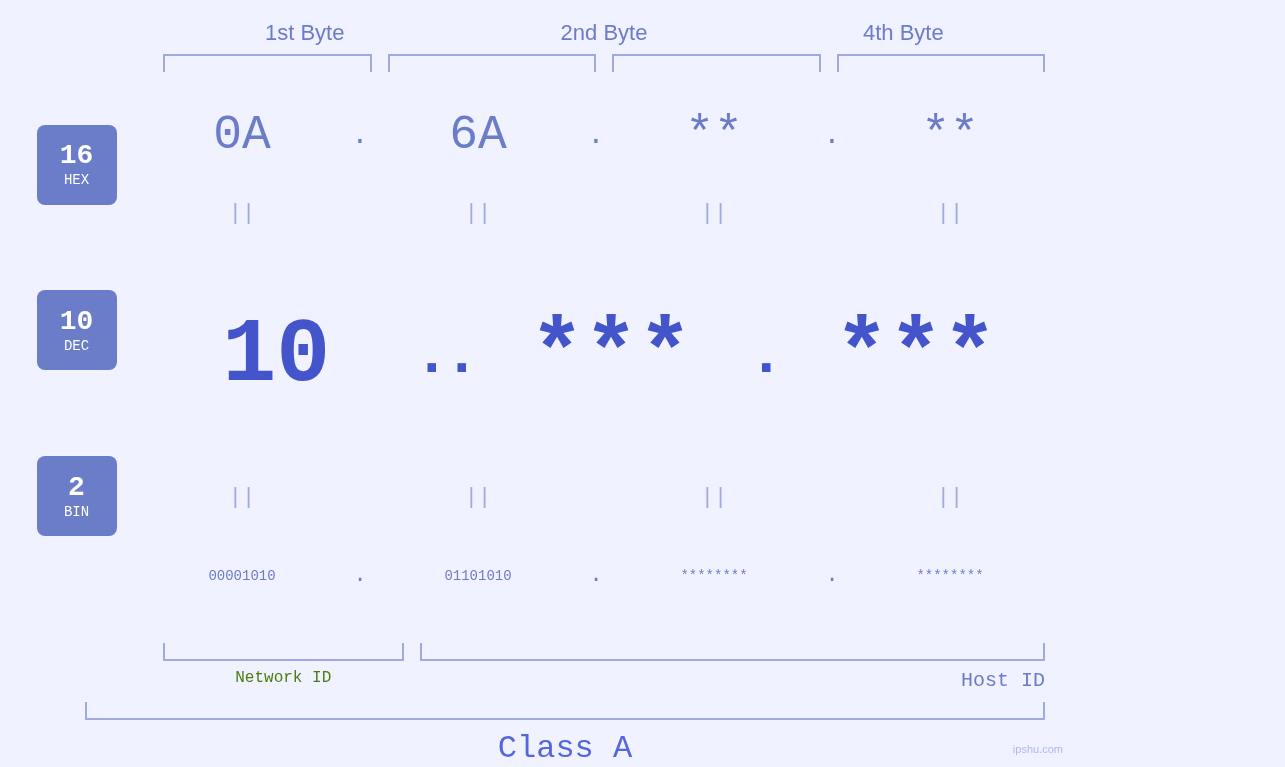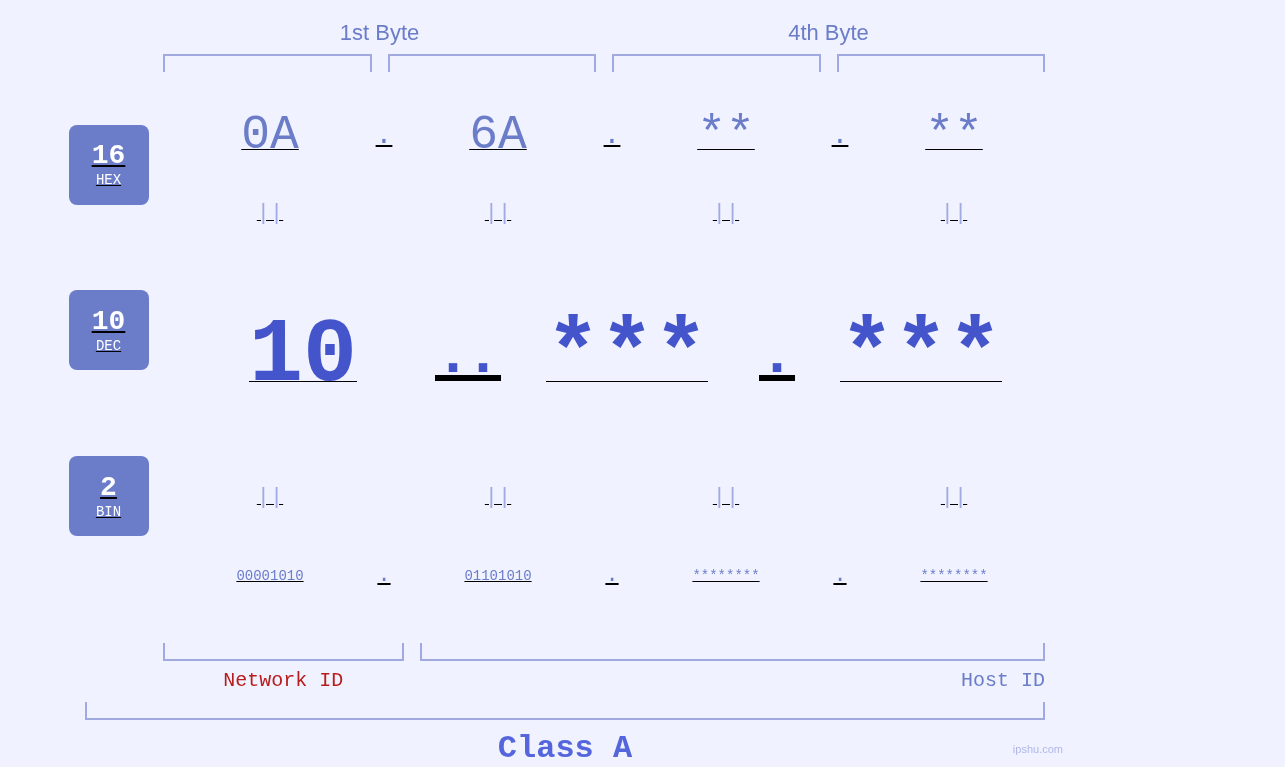--- a/index.html
+++ b/index.html
@@ -56,23 +56,22 @@
       border-left: 2px solid #a0aae0;
       border-right: 2px solid #a0aae0;
       margin: 0 8px;
     }
 
     
     .content-area {
       display: flex;
       width: 100%;
       flex: 1;
-      padding-left: 46px;
+      padding-left: 14px;
       padding-right: 30px;
-      text-decoration: underline;
     }
 
     
     .badges-col {
       width: 125px;
       display: flex;
       flex-direction: column;
       justify-content: space-around;
       padding-top: 10px;
       padding-bottom: 60px;
@@ -178,20 +177,21 @@
       font-family: Arial, sans-serif;
     }
   </style>
 </head>
 <body>
 
 <div class="main-container">
 
   <div class="byte-headers">
     <div class="byte-header">1st Byte</div>
+    <div class="byte-header">2nd Byte</div>
     <div class="byte-header">4th Byte</div>
   </div>
 
   <div class="brackets-row">
     <div class="bracket"></div>
     <div class="bracket"></div>
     <div class="bracket"></div>
     <div class="bracket"></div>
   </div>
 
@@ -287,24 +287,24 @@
 
     </div>
   </div>
 
   <div style="display:flex; width:100%; padding-left:155px; padding-right:30px; margin-top:4px;">
     <div style="width:calc(25% + 16px); height:18px; border-bottom:2px solid #a0aae0; border-left:2px solid #a0aae0; border-right:2px solid #a0aae0; margin:0 8px;"></div>
     <div style="flex:1; height:18px; border-bottom:2px solid #a0aae0; border-left:2px solid #a0aae0; border-right:2px solid #a0aae0; margin:0 8px;"></div>
   </div>
 
   <div style="display:flex; width:100%; padding-left:155px; padding-right:30px; margin-top:8px;">
-    <div style="width:calc(25% + 16px); text-align:center; color:#b91c1c; font-size:20px; font-family:'Courier New',Courier,monospace; margin:0 8px;">Network ID</div>
+    <div style="width:calc(25% + 16px); text-align:center; color:#4d7c0f; font-size:16px; font-family:'Courier New',Courier,monospace; margin:0 8px;">Network ID</div>
     <div style="flex:1; text-align:right; color:#6b7cc9; font-size:20px; font-family:'Courier New',Courier,monospace; margin:0 8px;">Host ID</div>
   </div>
 
-  <div style="display:flex; width:100%; padding-left:77px; padding-right:30px; margin-top:10px; flex-direction:column;font-weight:bold;">
+  <div style="display:flex; width:100%; padding-left:77px; padding-right:30px; margin-top:10px; flex-direction:column;">
     <div style="height:18px; border-bottom:2px solid #a0aae0; border-left:2px solid #a0aae0; border-right:2px solid #a0aae0; margin:0 8px;"></div>
     <div style="text-align:center; color:#5566dd; font-size:32px; font-family:'Courier New',Courier,monospace; margin-top:10px;">Class A</div>
   </div>
 
   <div class="watermark">ipshu.com</div>
 
 </div>
 
 </body></html>

